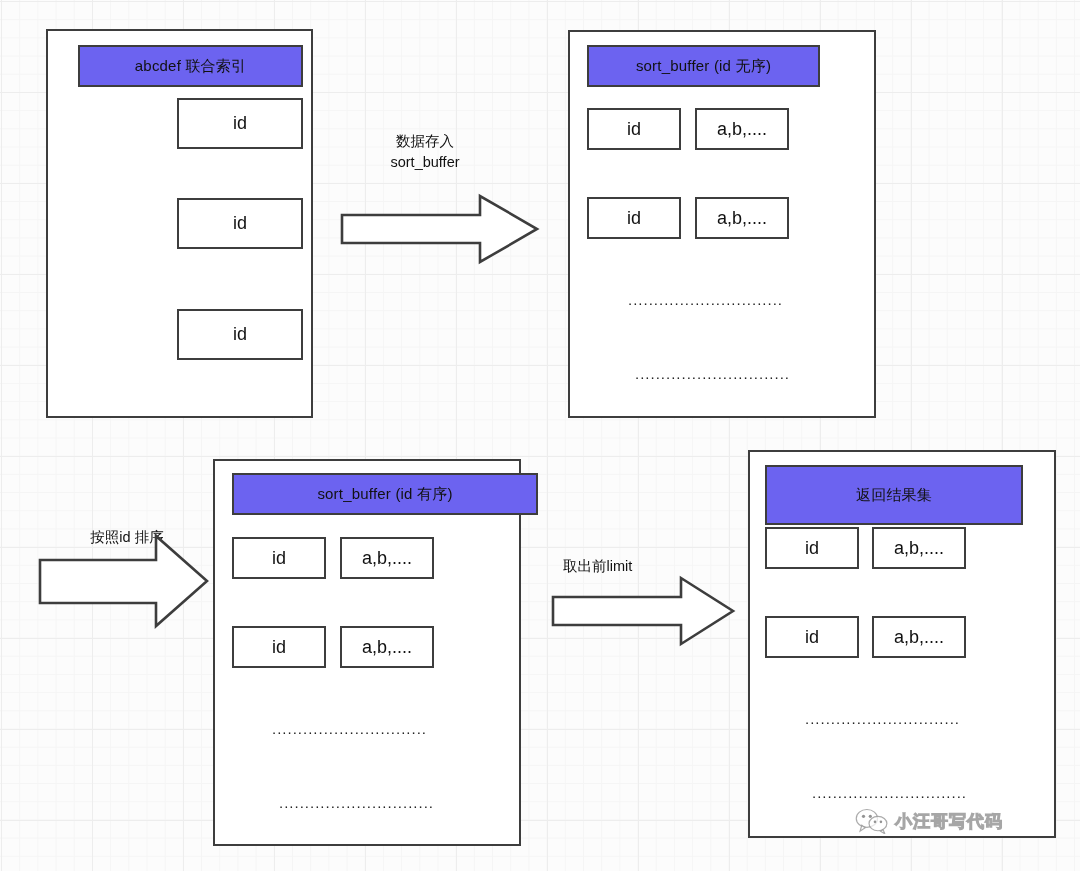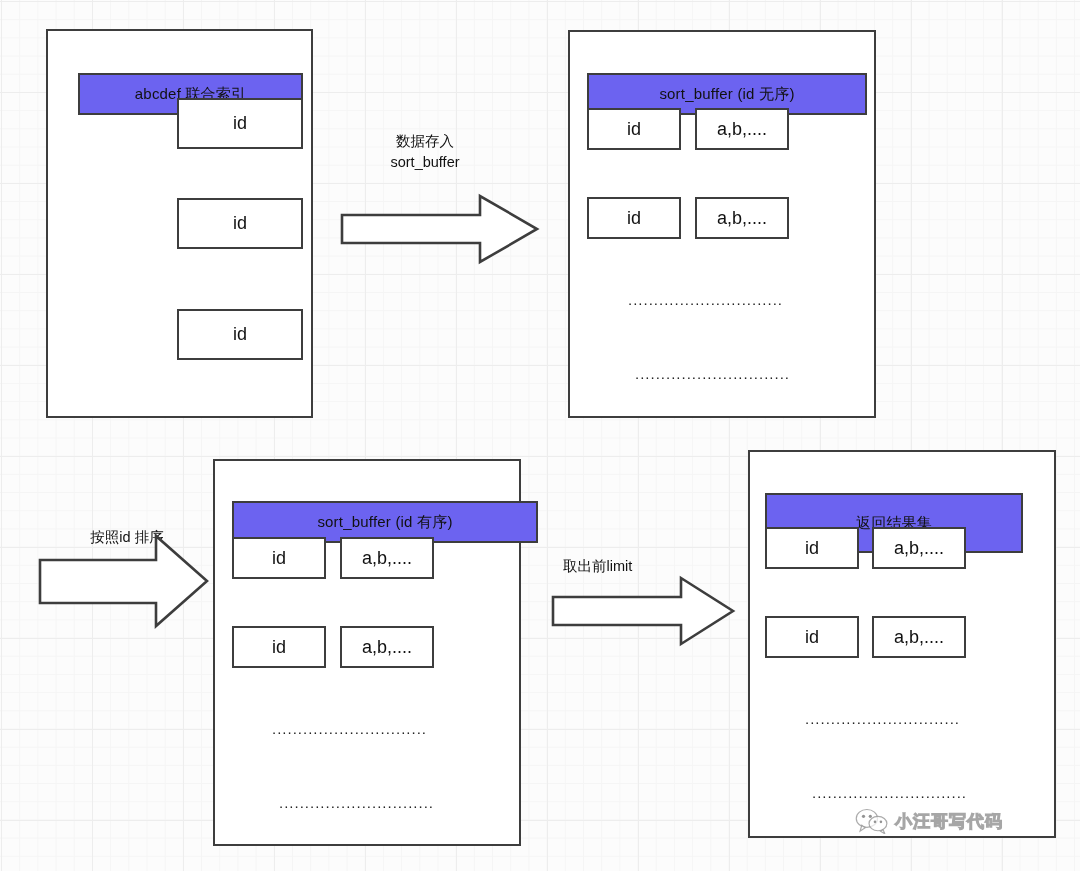--- a/index.html
+++ b/index.html
@@ -46,21 +46,20 @@
     background: #6c63f0;
     border: 2px solid #3d3d3d;
     box-sizing: border-box;
     display: flex;
     align-items: center;
     justify-content: center;
     color: #111111;
     font-size: 15px;
     letter-spacing: 0.2px;
     white-space: nowrap;
-    margin-top: 28px;
   }
   .cell {
     position: absolute;
     background: #ffffff;
     border: 2px solid #3d3d3d;
     box-sizing: border-box;
     display: flex;
     align-items: center;
     justify-content: center;
     color: #111111;
@@ -145,21 +144,21 @@
   <div class="arrow-label" style="left:340px; top:131px; width:170px;">数据存入
 sort_buffer</div>
   <div class="arrow" style="left:340px; top:193px; width:200px; height:72px;">
     <svg width="200" height="72" viewBox="0 0 200 72">
       <polygon points="2,22 140,22 140,3 197,36 140,69 140,50 2,50" fill="#ffffff" stroke="#3d3d3d" stroke-width="2.6" stroke-linejoin="miter"></polygon>
     </svg>
   </div>
 
   <div class="panel" style="left:568px; top:30px; width:308px; height:388px;">
   </div>
-  <div class="hdr" style="left:587px; top:45px; width:280px; height:42px;">sort_buffer (id 无序)</div>
+  <div class="hdr" style="left:587px; top:45px; width:233px; height:42px;">sort_buffer (id 无序)</div>
 
   <div class="cell" style="left:587px; top:108px; width:94px; height:42px;">id</div>
   <div class="cell" style="left:695px; top:108px; width:94px; height:42px;">a,b,....</div>
 
   <div class="cell" style="left:587px; top:197px; width:94px; height:42px;">id</div>
   <div class="cell" style="left:695px; top:197px; width:94px; height:42px;">a,b,....</div>
 
   <div class="dots" style="left:628px; top:291px;">..............................</div>
   <div class="dots" style="left:635px; top:365px;">..............................</div>
 

